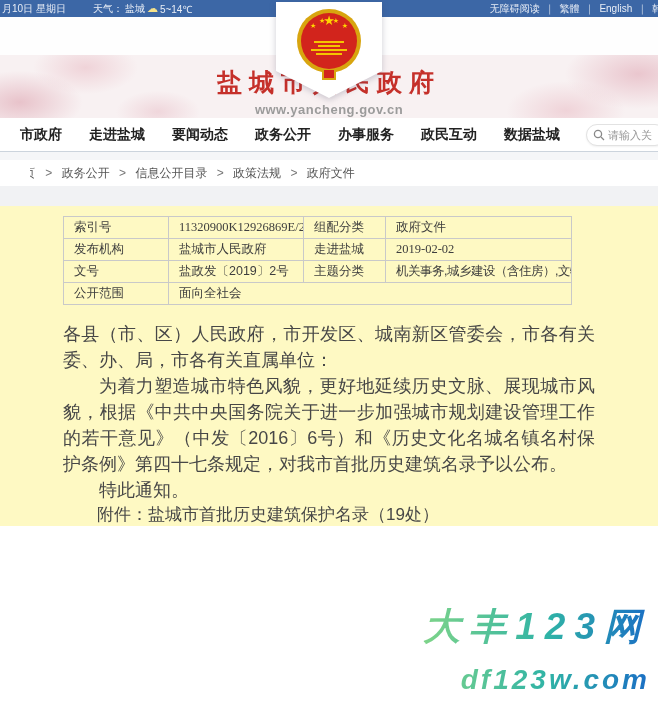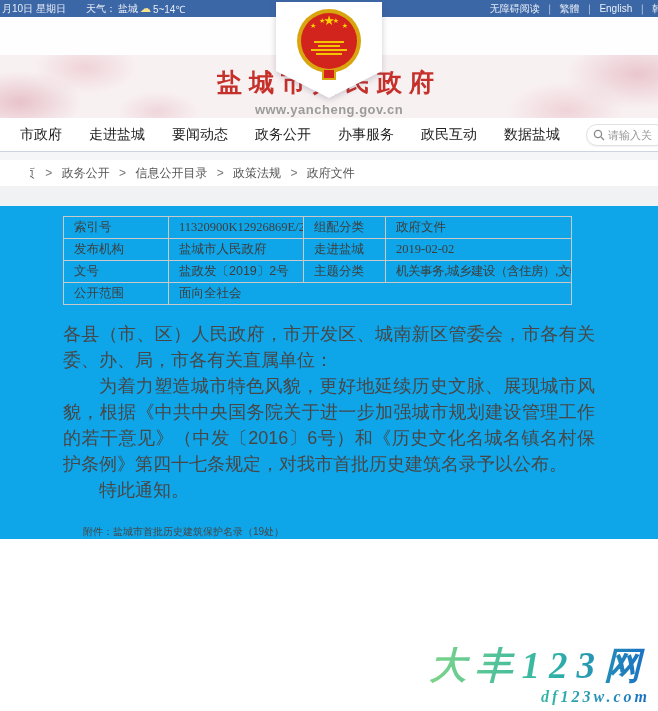--- a/index.html
+++ b/index.html
@@ -8,21 +8,21 @@
     width:658px; height:711px; position:relative; overflow:hidden;
     background:#fff; font-family:"Liberation Sans", sans-serif;
     margin:0 auto;
   }
   
   .topbar {
     height:17px; background:#3c67a6; color:#e9eef6; font-size:10px;
     display:flex; justify-content:space-between; align-items:center;
     padding:0 4px 0 2px; position:relative; z-index:2; white-space:nowrap;
   }
-  .topbar-left { display:flex; align-items:center; gap:20px; }
+  .topbar-left { display:flex; align-items:center; gap:27px; }
   .weather { display:flex; align-items:center; gap:2px; }
   .weather-icon { color:#f6e28a; font-size:11px; line-height:1; }
   .topbar-right { display:flex; align-items:center; margin-right:-8px; }
   .tb-sep { margin:0 5px; opacity:.85; }
   .tb-link { color:#e9eef6; text-decoration:none; cursor:pointer; }
   
   .badge-wrap {
     position:absolute; top:2px; left:50%; transform:translateX(-50%);
     z-index:6; filter:drop-shadow(0 2px 3px rgba(60,60,90,.25));
   }
@@ -57,59 +57,59 @@
       radial-gradient(85px 42px at 86% 88%, rgba(238,206,212,.85), rgba(238,206,212,0) 70%),
       #f8f1f2;
   }
   .site-title { font-size:25px; font-weight:bold; color:#c5302a;
     letter-spacing:7px; padding-top:11px; }
   .site-url { font-size:13px; color:#9b9b9b; font-weight:bold;
     letter-spacing:.5px; margin-top:3px; }
   
   .navbar { height:34px; background:#fff; border-bottom:1px solid #ccd4dd;
     display:flex; align-items:center; padding-left:20px; position:relative; }
-  .nav-item { font-size:14px; color:#222; font-weight:normal; text-decoration:none;
+  .nav-item { font-size:14px; color:#222; font-weight:bold; text-decoration:none;
     margin-right:27px; cursor:pointer; white-space:nowrap; }
   .search { position:absolute; right:-8px; top:6px; width:80px; height:22px;
     border:1px solid #e2e2e2; border-radius:12px; background:#fff;
     display:flex; align-items:center; padding:0 6px;
     box-shadow:0 1px 2px rgba(0,0,0,.06); }
   .search svg { flex:0 0 auto; }
   .search input { border:none; outline:none; width:52px; font-size:11px;
     color:#333; background:transparent; margin-left:3px; }
   .search input::placeholder { color:#999; }
   
   .band1 { height:8px; background:#f5f6f8; }
   .breadcrumb { height:26px; line-height:26px; background:#fff;
     font-size:12px; color:#555; padding-left:30px; white-space:nowrap; }
   .crumb-cut { display:inline-block; width:6px; overflow:hidden;
     text-indent:-7px; vertical-align:top; }
   .crumb-sep { margin:0 6px; color:#777; }
   .crumb-link { color:#555; text-decoration:none; cursor:pointer; }
   .band2 { height:20px; background:#f1f2f4; }
   
-  .content { background:#0ea5e9; padding:10px 63px 0; position:relative; }
+  .content { background:#fef9c3; padding:10px 63px 0; position:relative; }
   table.meta { border-collapse:collapse; width:509px; table-layout:fixed; }
   .meta td { border:1px solid #c9c9c9; font-size:12.5px; color:#3e3e3e;
     padding:2px 10px; height:21px; line-height:17px; white-space:nowrap; overflow:hidden; }
   .latin { font-family:"Liberation Serif", serif; }
   .tight { font-size:11.5px; letter-spacing:-.5px; }
   .doc-title { text-align:center; font-weight:bold; font-size:17px;
     color:#2e2e2e; line-height:25px; margin-top:20px; }
   .body-text { margin-top:16px; font-size:18px; color:#474747;
     line-height:26px; text-align:justify; }
   .body-text p { margin:0; }
   .indent { text-indent:2em; }
-  .attachment { margin-top:22px; font-size:10px; color:#474747; text-indent:2em; }
-  
-  .watermark { position:absolute; right:8px; bottom:6px; text-align:right;
+  .attachment { margin-top:0; font-size:17px; color:#474747; text-indent:2em; }
+  
+  .watermark { position:absolute; right:8px; bottom:17px; text-align:right;
     z-index:20; pointer-events:none; font-style:italic; font-weight:bold;
-    font-family:Liberation Serif, serif; }
+    font-family:Liberation Sans, sans-serif; }
   .wm1 { font-size:37px; letter-spacing:9px; line-height:1; color:#2fa0b5; }
-  .wm2 { font-size:16px; letter-spacing:3px; margin-top:5px; line-height:1; color:#2fa0b5; }
+  .wm2 { font-size:28px; letter-spacing:3px; margin-top:21px; line-height:1; color:#2fa0b5; }
   @supports (-webkit-background-clip: text) {
     .wm1,.wm2 {
       background:linear-gradient(90deg,#7ed489 0%, #2fb3a6 55%, #1a6ec5 100%);
       -webkit-background-clip:text; background-clip:text; color:transparent;
     }
   }
 </style>
 </head>
 <body>
 

